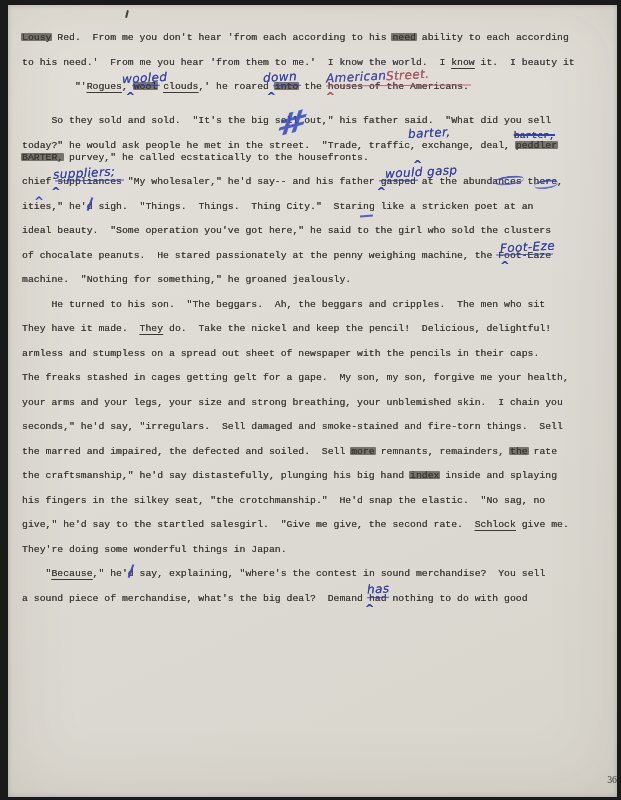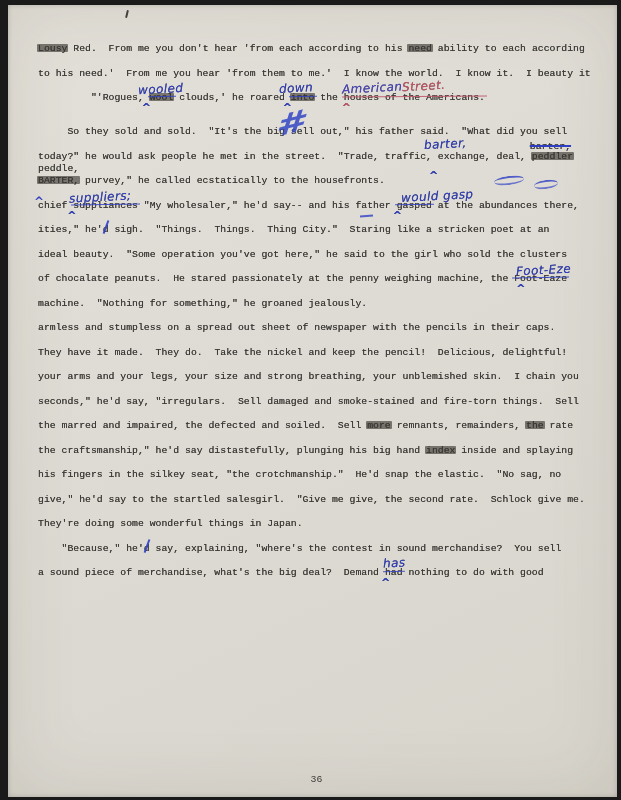--- a/index.html
+++ b/index.html
@@ -3,72 +3,72 @@
 <meta charset="utf-8">
 <style>
   html,body{margin:0;padding:0;}
   body{width:621px;height:800px;background:#1a1a1a;position:relative;overflow:hidden;}
   .paper{
     position:absolute;left:8px;top:5px;width:609px;height:792px;
     background:linear-gradient(155deg,#e3e0d9 0%,#dedbd4 45%,#d8d5cd 100%);
     box-shadow:inset 0 0 70px rgba(95,85,60,.13), inset 0 0 5px rgba(0,0,0,.18);
   }
   .content{
-    position:absolute;left:30px;top:26px;width:570px;
+    position:absolute;left:14px;top:26px;width:570px;
     font-family:"Liberation Mono",monospace;font-size:9.8px;color:#3c3a37;
     text-shadow:0 0 .5px rgba(60,56,50,.85);
-    margin-top:11px;
   }
   .line{height:24.5px;line-height:13px;white-space:pre;}
   .line.half{height:12.25px;}
   .line.tall{height:34px;}
   .seg{position:relative;display:inline-block;white-space:pre;}
-  .seg-u{text-underline-offset:2.5px;text-decoration-thickness:1px;text-align:center;}
+  .seg-u{text-decoration:underline;text-underline-offset:2.5px;text-decoration-thickness:1px;text-align:center;}
   .seg-xover::before{content:"";position:absolute;left:-1px;right:-1px;top:2px;height:8px;background:rgba(55,51,47,.62);border-radius:1px;}
   .seg-strike::after{content:"";position:absolute;left:-2px;right:-2px;top:5px;height:0;border-top:1.7px solid rgba(47,63,196,.85);transform:rotate(-1deg);}
   .seg-strike-red::after{content:"";position:absolute;left:-2px;right:-2px;top:5px;height:0;border-top:1.8px solid rgba(192,85,105,.9);transform:rotate(-.4deg);}
   .seg-slashed::after{content:"";position:absolute;left:2px;top:-3px;width:1.6px;height:14px;background:rgba(47,63,196,.9);transform:rotate(20deg);}
   .hw{position:absolute;font-family:"DejaVu Sans",sans-serif;font-style:italic;font-size:12px;letter-spacing:.4px;white-space:nowrap;transform:rotate(-3deg);line-height:1;}
   .hw-blue{color:#2f3fc4;}
   .hw-blue2{color:#4a47c2;}
   .hw-red{color:#c25568;}
   .hw-typedstruck{font-family:"Liberation Mono",monospace;font-style:normal;font-size:9.8px;letter-spacing:0;color:#3c3a37;
     text-decoration:line-through;text-decoration-color:#2f3fc4;text-decoration-thickness:1.6px;transform:none;}
   .caret{position:absolute;top:11px;font-size:11px;line-height:1;font-family:"DejaVu Sans",sans-serif;font-weight:bold;}
   .caret-blue{color:#2f3fc4;}
   .caret-red{color:#c25568;}
   .mark{position:absolute;}
   .mark-hash{font-family:"DejaVu Sans",sans-serif;font-size:28px;font-style:italic;font-weight:bold;color:#3447c6;
     transform:rotate(-14deg) skewX(-14deg) scaleX(1.45);opacity:.85;}
   .mark-tick{width:2px;height:8px;background:#44413d;transform:rotate(14deg);border-radius:1px;}
   .mark-scribble{height:5px;border-top:2.2px solid rgba(47,63,196,.8);border-bottom:2.2px solid rgba(47,63,196,.65);transform:rotate(-7deg);border-radius:50%;}
   .mark-dash{height:0;border-top:2px solid rgba(47,63,196,.8);transform:rotate(-4deg);}
   .mark-caret{color:#2f3fc4;font:bold 12px "DejaVu Sans",sans-serif;}
-  .pagenum{position:absolute;left:8px;right:0;top:769px;text-align:center;
-    font-family:Liberation Mono, monospace;font-size:9.8px;color:#3c3a37;}
+  .pagenum{position:absolute;left:8px;right:0;top:769px;text-align:right;
+    font-family:Liberation Serif, serif;font-size:9.8px;color:#3c3a37;}
 </style>
 </head>
 <body>
 
 <div class="paper">
   <div class="content">
       <div class="line"><span class="seg seg-xover">Lousy</span><span class="seg"> Red.  From me you don't hear 'from each according to his </span><span class="seg seg-xover">need</span><span class="seg"> ability to each according</span></div>
       <div class="line"><span class="seg">to his need.'  From me you hear 'from them to me.'  I know the world.  I </span><span class="seg seg-u">know</span><span class="seg"> it.  I beauty it</span></div>
       <div class="line tall"><span class="seg">         "'</span><span class="seg seg-u">Rogues</span><span class="seg">, </span><span class="seg seg-xover seg-strike">wool<span class="hw hw-blue" style="left: -12px; bottom: 9px;">wooled</span><span class="caret caret-blue" style="left: -8px;">^</span></span><span class="seg"> </span><span class="seg seg-u">clouds</span><span class="seg">,' he roared </span><span class="seg seg-xover seg-strike">into<span class="hw hw-blue" style="left: -12px; bottom: 10px;">down</span><span class="caret caret-blue" style="left: -8px;">^</span></span><span class="seg"> the </span><span class="seg seg-strike-red">houses of the Americans.<span class="hw hw-blue2" style="left: -2px; bottom: 10px;">American</span><span class="hw hw-red" style="left: 58px; bottom: 12px;">Street.</span><span class="caret caret-red" style="left: -2px;">^</span></span></div>
       <div class="line"><span class="seg">     So they sold and sold.  "It's the big sell out," his father said.  "What did you sell</span></div>
       <div class="line half"><span class="seg">today?" he would ask people he met in the street.  "Trade, traffic,</span><span class="seg"><span class="hw hw-blue" style="left: -8px; bottom: 9px;">barter,</span><span class="caret caret-blue" style="left: -3px;">^</span></span><span class="seg"> exchange, deal, </span><span class="seg seg-xover">peddler<span class="hw hw-typedstruck" style="left: -2px; bottom: 11px;">barter,</span></span></div>
-      <div class="line half"><span class="seg">peddle,</span></div>
       <div class="line"><span class="seg seg-xover">BARTER,</span><span class="seg"> purvey," he called ecstatically to the housefronts.</span></div>
       <div class="line"><span class="seg">chief </span><span class="seg seg-strike">suppliances<span class="hw hw-blue" style="left: -4px; bottom: 9px;">suppliers;</span><span class="caret caret-blue" style="left: -6px;">^</span></span><span class="seg"> "My wholesaler," he'd say-- and his father </span><span class="seg seg-strike">gasped<span class="hw hw-blue" style="left: 4px; bottom: 10px;">would gasp</span><span class="caret caret-blue" style="left: -4px;">^</span></span><span class="seg"> at the abundances there,</span></div>
       <div class="line"><span class="seg">ities," he'</span><span class="seg seg-slashed">d</span><span class="seg"> sigh.  "Things.  Things.  Thing City."  Staring like a stricken poet at an</span></div>
       <div class="line"><span class="seg">ideal beauty.  "Some operation you've got here," he said to the girl who sold the clusters</span></div>
       <div class="line"><span class="seg">of chocalate peanuts.  He stared passionately at the penny weighing machine, the </span><span class="seg seg-strike">Foot-Eaze<span class="hw hw-blue" style="left: 2px; bottom: 9px;">Foot-Eze</span><span class="caret caret-blue" style="left: 2px;">^</span></span></div>
       <div class="line"><span class="seg">machine.  "Nothing for something," he groaned jealously.</span></div>
+      <div class="line"><span class="seg">     He turned to his son.  "The beggars.  Ah, the beggars and cripples.  The men who sit</span></div>
+      <div class="line"><span class="seg">They have it made.  </span><span class="seg seg-u">They</span><span class="seg"> do.  Take the nickel and keep the pencil!  Delicious, delightful!</span></div>
       <div class="line"><span class="seg">armless and stumpless on a spread out sheet of newspaper with the pencils in their caps.</span></div>
-      <div class="line"><span class="seg">They have it made.  </span><span class="seg seg-u">They</span><span class="seg"> do.  Take the nickel and keep the pencil!  Delicious, delightful!</span></div>
+      <div class="line"><span class="seg">The freaks stashed in cages getting gelt for a gape.  My son, my son, forgive me your health,</span></div>
       <div class="line"><span class="seg">your arms and your legs, your size and strong breathing, your unblemished skin.  I chain you</span></div>
       <div class="line"><span class="seg">seconds," he'd say, "irregulars.  Sell damaged and smoke-stained and fire-torn things.  Sell</span></div>
       <div class="line"><span class="seg">the marred and impaired, the defected and soiled.  Sell </span><span class="seg seg-xover">more</span><span class="seg"> remnants, remainders, </span><span class="seg seg-xover">the</span><span class="seg"> rate</span></div>
       <div class="line"><span class="seg">the craftsmanship," he'd say distastefully, plunging his big hand </span><span class="seg seg-xover">index</span><span class="seg"> inside and splaying</span></div>
       <div class="line"><span class="seg">his fingers in the silkey seat, "the crotchmanship."  He'd snap the elastic.  "No sag, no</span></div>
       <div class="line"><span class="seg">give," he'd say to the startled salesgirl.  "Give me give, the second rate.  </span><span class="seg seg-u">Schlock</span><span class="seg"> give me.</span></div>
       <div class="line"><span class="seg">They're doing some wonderful things in Japan.</span></div>
       <div class="line"><span class="seg">    "</span><span class="seg seg-u">Because</span><span class="seg">," he'</span><span class="seg seg-slashed">d</span><span class="seg"> say, explaining, "where's the contest in sound merchandise?  You sell</span></div>
       <div class="line"><span class="seg">a sound piece of merchandise, what's the big deal?  Demand </span><span class="seg seg-strike">had<span class="hw hw-blue" style="left: -2px; bottom: 10px;">has</span><span class="caret caret-blue" style="left: -4px;">^</span></span><span class="seg"> nothing to do with good</span></div>
     </div>

